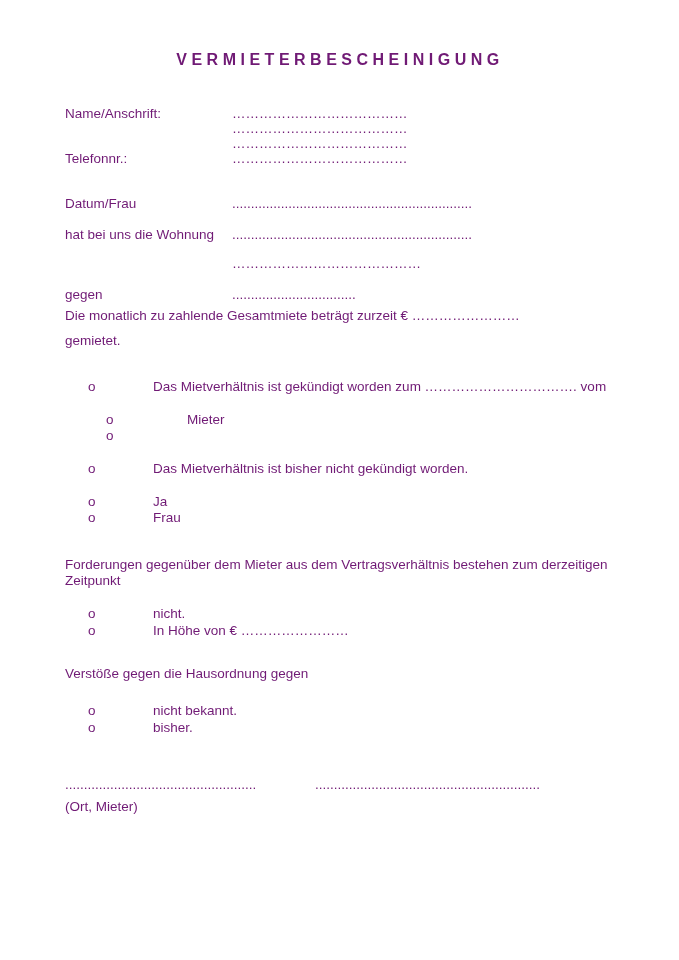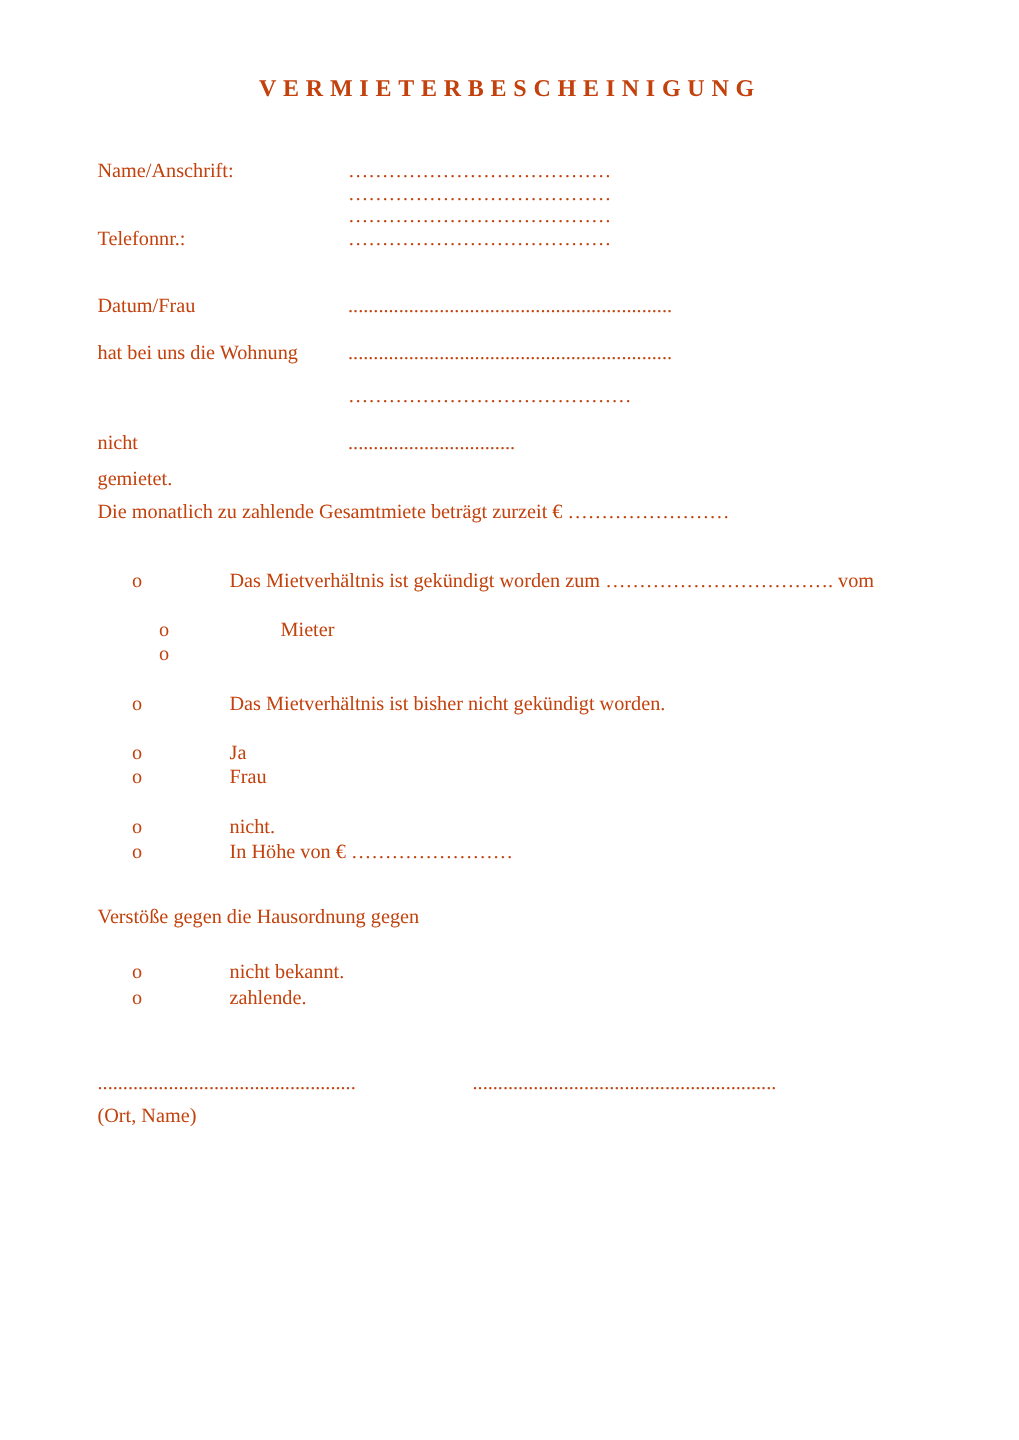--- a/index.html
+++ b/index.html
@@ -1,21 +1,21 @@
 <!DOCTYPE html>
 <html><head>
 <meta charset="utf-8">
 <style>
   html, body { margin: 0; padding: 0; background: #ffffff; }
   .page {
     width: 679px;
     height: 960px;
     background: #ffffff;
-    color: #c2410c;
-    font-family: Liberation Serif, serif;
+    color: #701a75;
+    font-family: Liberation Sans, sans-serif;
     font-size: 13.5px;
     line-height: 16px;
     padding: 50px 64px 0 65px;
     box-sizing: border-box;
     overflow: hidden;
     position: relative;
   }
   .title {
     font-size: 16px;
     font-weight: 700;
@@ -66,26 +66,26 @@
   </div>
   <div class="frow" style="margin-top:16px">
     <span class="flabel">hat bei uns die Wohnung</span>
     <span class="dotline">................................................................</span>
   </div>
   <div class="frow" style="margin-top:14px">
     <span class="flabel"></span>
     <span class="dotline">……………………………………</span>
   </div>
   <div class="frow" style="margin-top:16px">
-    <span class="flabel">nicht</span>
+    <span class="flabel">gegen</span>
     <span class="dotline">.................................</span>
   </div>
 
+  <div class="para" style="margin-top:6px">Die monatlich zu zahlende Gesamtmiete beträgt zurzeit € ……………………</div>
   <div class="para" style="margin-top:9px">gemietet.</div>
-  <div class="para" style="margin-top:6px">Die monatlich zu zahlende Gesamtmiete beträgt zurzeit € ……………………</div>
 
   <div class="opt" style="margin-top:30px">
     <span class="mk">o</span>
     <span class="optlabel">Das Mietverhältnis ist gekündigt worden zum ……………………………. vom</span>
   </div>
   <div class="opt sub" style="margin-top:17px">
     <span class="mk">o</span>
     <span class="optlabel">Mieter</span>
   </div>
   <div class="opt sub">
@@ -98,40 +98,41 @@
 
   <div class="opt" style="margin-top:17px">
     <span class="mk">o</span>
     <span class="optlabel">Ja</span>
   </div>
   <div class="opt">
     <span class="mk">o</span>
     <span class="optlabel">Frau</span>
   </div>
 
+  <div class="para" style="margin-top:31px">Forderungen gegenüber dem Mieter aus dem Vertragsverhältnis bestehen zum derzeitigen Zeitpunkt</div>
   <div class="opt" style="margin-top:17px">
     <span class="mk">o</span>
     <span class="optlabel">nicht.</span>
   </div>
   <div class="opt" style="margin-top:1px">
     <span class="mk">o</span>
     <span class="optlabel">In Höhe von € ……………………</span>
   </div>
 
   <div class="para" style="margin-top:27px">Verstöße gegen die Hausordnung gegen</div>
   <div class="opt" style="margin-top:21px">
     <span class="mk">o</span>
     <span class="optlabel">nicht bekannt.</span>
   </div>
   <div class="opt" style="margin-top:1px">
     <span class="mk">o</span>
-    <span class="optlabel">zahlende.</span>
+    <span class="optlabel">bisher.</span>
   </div>
 
   <div class="sigrow" style="margin-top:41px">
     <span class="sigcol-l dotline">...................................................</span>
     <span class="dotline">............................................................</span>
   </div>
   <div class="sigrow" style="margin-top:6px">
-    <span class="sigcol-l">(Ort, Name)</span>
+    <span class="sigcol-l">(Ort, Mieter)</span>
   </div>
 
 </div>
 
 </body></html>

